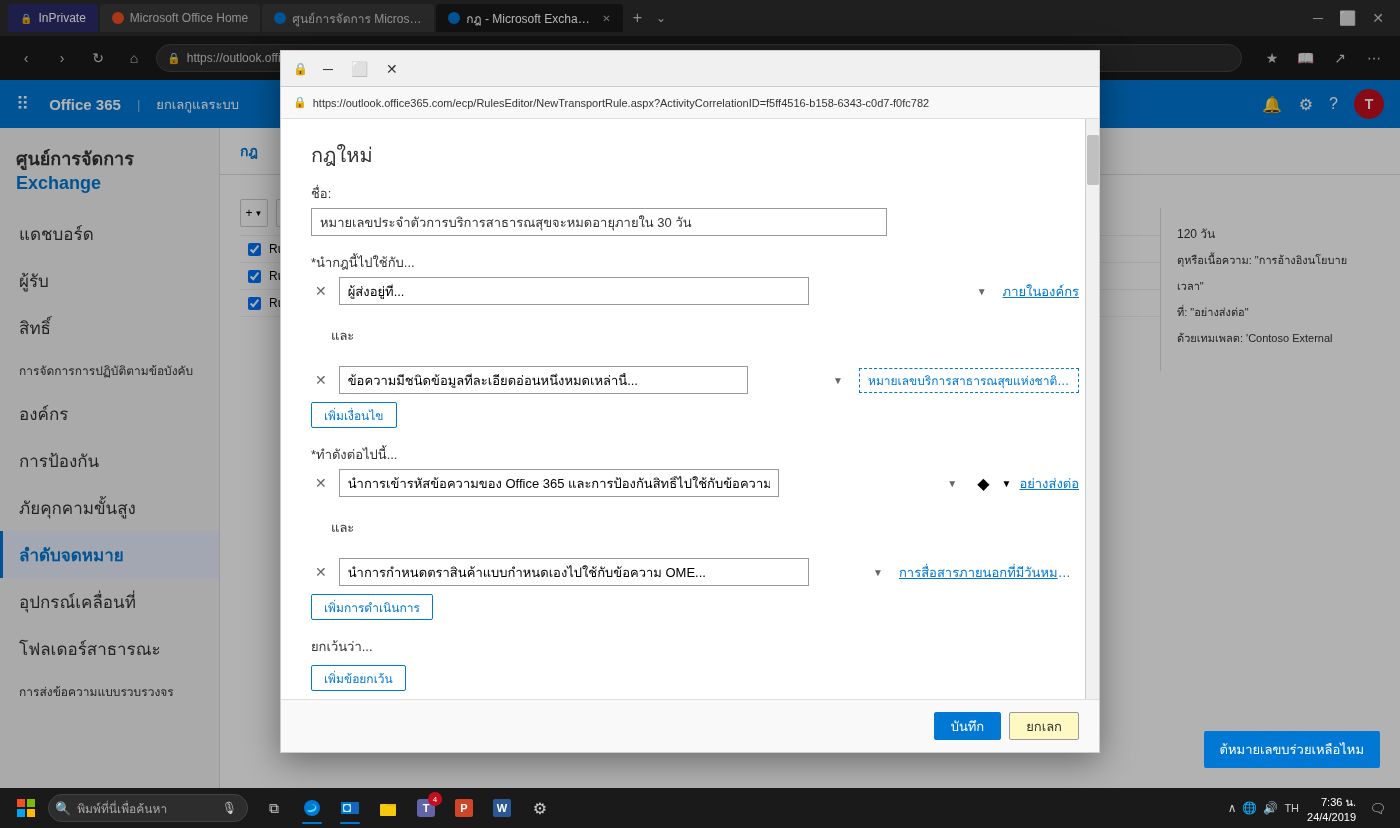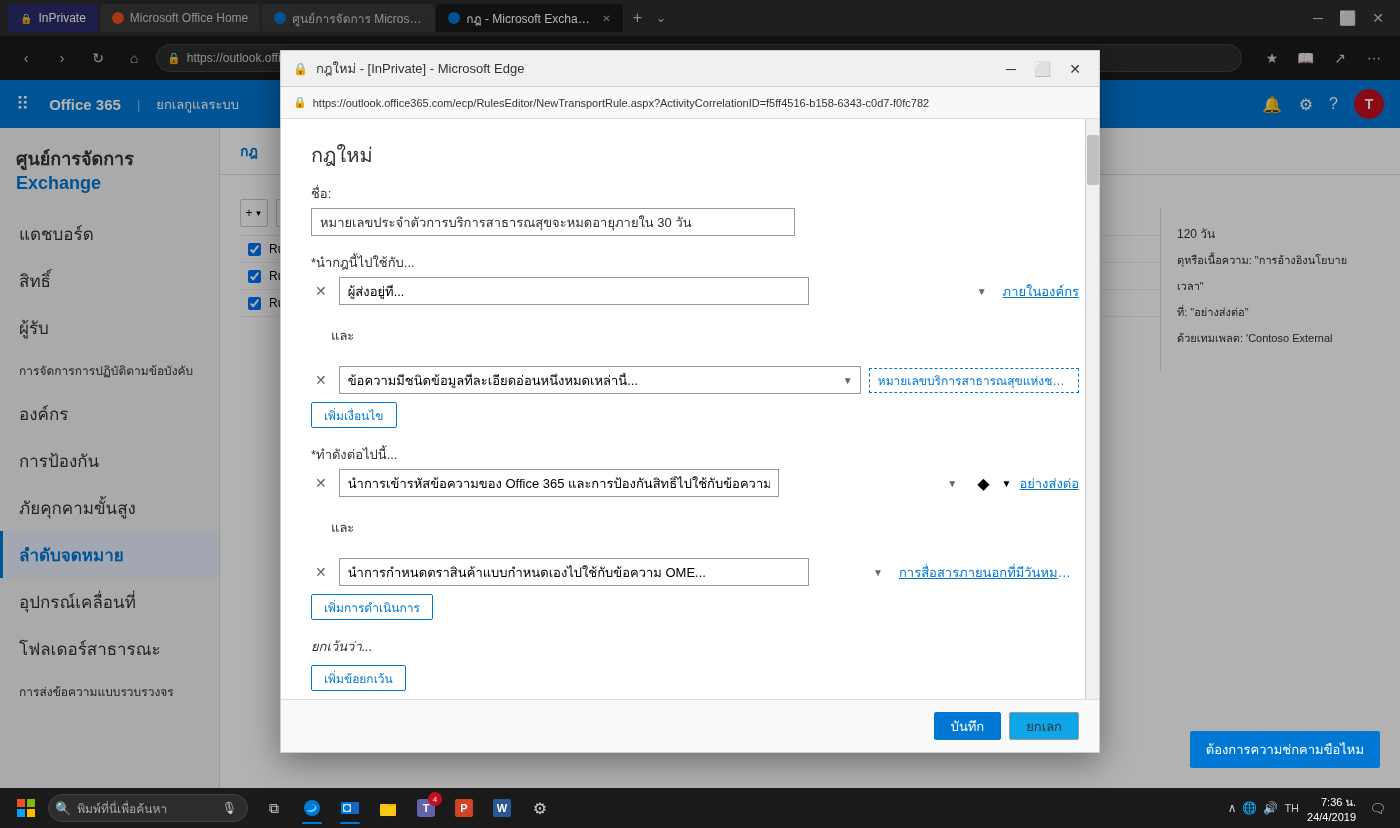--- a/index.html
+++ b/index.html
@@ -79,27 +79,27 @@
     .form-row { display: flex; align-items: center; gap: 8px; margin-bottom: 8px; }
     .form-select-wrapper { flex: 1; position: relative; }
     .form-select { width: 100%; height: 28px; border: 1px solid #999; padding: 0 8px; font-size: 13px; background: #fff; appearance: none; cursor: pointer; }
     .form-select-arrow { position: absolute; right: 8px; top: 50%; transform: translateY(-50%); pointer-events: none; font-size: 10px; color: #666; }
     .form-link { color: #0078d4; text-decoration: underline; cursor: pointer; font-size: 13px; white-space: nowrap; }
     .form-link-box { border: 1px dashed #0078d4; padding: 2px 8px; color: #0078d4; font-size: 12px; cursor: pointer; white-space: nowrap; max-width: 220px; overflow: hidden; text-overflow: ellipsis; }
     .remove-btn { color: #666; font-size: 14px; cursor: pointer; background: none; border: none; padding: 0 4px; flex-shrink: 0; }
     .and-label { font-size: 13px; color: #333; margin: 20px 0; padding-left: 20px; }
     .add-btn { height: 26px; padding: 0 12px; background: #fff; border: 1px solid #0078d4; color: #0078d4; font-size: 12px; cursor: pointer; border-radius: 2px; }
     .except-section { margin-top: 16px; }
-    .except-label { font-size: 13px; color: #333; margin-bottom: 8px; display: block; font-style: italic; }
+    .except-label { font-size: 13px; color: #333; margin-bottom: 8px; display: block; }
     .compliance-section { margin-top: 16px; }
     .compliance-label { font-size: 13px; color: #333; margin-bottom: 8px; }
     .dialog-footer { display: flex; justify-content: flex-end; gap: 8px; padding: 12px 20px; border-top: 1px solid #ddd; background: #f9f9f9; }
     .footer-btn { height: 28px; padding: 0 16px; font-size: 13px; cursor: pointer; border-radius: 2px; }
     .footer-btn.primary { background: #0078d4; color: #fff; border: 1px solid #0078d4; }
-    .footer-btn.secondary { background: #0ea5e9; color: #333; border: 1px solid #999; }
+    .footer-btn.secondary { background: #fef9c3; color: #333; border: 1px solid #999; }
 
     
     .taskbar { position: absolute; bottom: 0; left: 0; right: 0; height: 40px; background: #1a1a1a; display: flex; align-items: center; padding: 0 8px; z-index: 300; }
     .taskbar-start { width: 36px; height: 36px; display: flex; align-items: center; justify-content: center; cursor: pointer; color: #fff; }
     .taskbar-search { display: flex; align-items: center; background: #2d2d2d; border: 1px solid #444; border-radius: 14px; height: 28px; padding: 0 10px 0 6px; gap: 6px; margin: 0 4px; min-width: 200px; }
     .taskbar-search-icon { font-size: 13px; color: #ccc; }
     .taskbar-search-text { font-size: 12px; color: #aaa; }
     .taskbar-search-mic { font-size: 12px; color: #ccc; margin-left: auto; }
     .taskbar-apps { display: flex; align-items: center; gap: 2px; margin: 0 4px; }
     .taskbar-app { width: 36px; height: 36px; display: flex; align-items: center; justify-content: center; cursor: pointer; border-radius: 4px; position: relative; }
@@ -184,22 +184,22 @@
 
     <div class="sidebar">
       <div class="sidebar-header">
         <div class="sidebar-title">
           <span>ศูนย์การจัดการ</span>
           <span style="color:#0078d4;"> </span><span style="color:#0078d4;">Exchange</span>
         </div>
       </div>
       <ul class="sidebar-nav">
         <li>แดชบอร์ด</li>
+        <li>ผู้รับ</li>
         <li>สิทธิ์</li>
-        <li>ผู้รับ</li>
         <li style="font-size:12px;">การจัดการการปฏิบัติตามข้อบังคับ</li>
         <li>องค์กร</li>
         <li>การป้องกัน</li>
         <li>ภัยคุกคามขั้นสูง</li>
         <li class="active">ลำดับจดหมาย</li>
         <li>อุปกรณ์เคลื่อนที่</li>
         <li>โฟลเดอร์สาธารณะ</li>
         <li style="font-size:12px;">การส่งข้อความแบบรวบรวงจร</li>
       </ul>
     </div>
@@ -245,38 +245,37 @@
     </div>
   </div>
 </div>
 
 <div class="dialog-overlay"></div>
 
 <div class="dialog-window">
 
   <div class="dialog-titlebar">
     <span style="font-size:12px;color:#444;">🔒</span>
-    <span class="dialog-title-text">กฎใหม่ - [InPrivate] - Microsoft Edge</span>
     <button class="dialog-titlebar-btn">─</button>
     <button class="dialog-titlebar-btn">⬜</button>
     <button class="dialog-titlebar-btn close">✕</button>
   </div>
 
   <div class="dialog-url-bar">
     <span class="dialog-url-lock">🔒</span>
     <span class="dialog-url-text">https://outlook.office365.com/ecp/RulesEditor/NewTransportRule.aspx?ActivityCorrelationID=f5ff4516-b158-6343-c0d7-f0fc782</span>
   </div>
 
   <div style="position:relative;overflow:hidden;">
     <div class="rule-editor" style="padding-right:20px;max-height:580px;overflow-y:auto;">
       <div class="rule-editor-title">กฎใหม่</div>
 
       <div class="form-section">
         <label class="form-label">ชื่อ:</label>
-        <input type="text" class="form-input" style="width: 484px;" value="หมายเลขประจำตัวการบริการสาธารณสุขจะหมดอายุภายใน 30 วัน">
+        <input type="text" class="form-input" style="width: 576px;" value="หมายเลขประจำตัวการบริการสาธารณสุขจะหมดอายุภายใน 30 วัน">
       </div>
 
       <div class="form-section">
         <label class="form-label">
           <span>*นำกฎนี้ไปใช้กับ...</span>
         </label>
 
         <div class="form-row">
           <button class="remove-btn">✕</button>
           <div class="form-select-wrapper">
@@ -286,21 +285,21 @@
             <span class="form-select-arrow">▼</span>
           </div>
           <span class="form-link">ภายในองค์กร</span>
         </div>
 
         <div class="and-label">และ</div>
 
         <div class="form-row">
           <button class="remove-btn">✕</button>
           <div class="form-select-wrapper">
-            <select class="form-select" style="width:522px;">
+            <select class="form-select" style="width:409px;">
               <option value="ข้อความมีชนิดข้อมูลที่ละเอียดอ่อนหนึ่งหมดเหล่านี้...">ข้อความมีชนิดข้อมูลที่ละเอียดอ่อนหนึ่งหมดเหล่านี้...</option>
             </select>
             <span class="form-select-arrow">▼</span>
           </div>
           <span class="form-link-box">หมายเลขบริการสาธารณสุขแห่งชาติ ของสหร</span>
         </div>
 
         <div style="margin-top:8px;">
           <button class="add-btn">เพิ่มเงื่อนไข</button>
         </div>
@@ -356,21 +355,21 @@
       <div style="position:absolute;top:16px;left:1px;width:12px;height:50px;background:#c0c0c0;border-radius:2px;"></div>
     </div>
   </div>
 
   <div class="dialog-footer">
     <button class="footer-btn primary">บันทึก</button>
     <button class="footer-btn secondary">ยกเลก</button>
   </div>
 </div>
 
-<div class="help-btn">ต้องการความช่กคามขือไหม</div>
+<div class="help-btn">ต้หมายเลขบร่วยเหลือไหม</div>
 
 <div class="taskbar">
   <div class="taskbar-start">
     <svg width="18" height="18" viewBox="0 0 18 18">
       <rect x="0" y="0" width="8" height="8" fill="#f25022"></rect>
       <rect x="10" y="0" width="8" height="8" fill="#7fba00"></rect>
       <rect x="0" y="10" width="8" height="8" fill="#00a4ef"></rect>
       <rect x="10" y="10" width="8" height="8" fill="#ffb900"></rect>
     </svg>
   </div>

